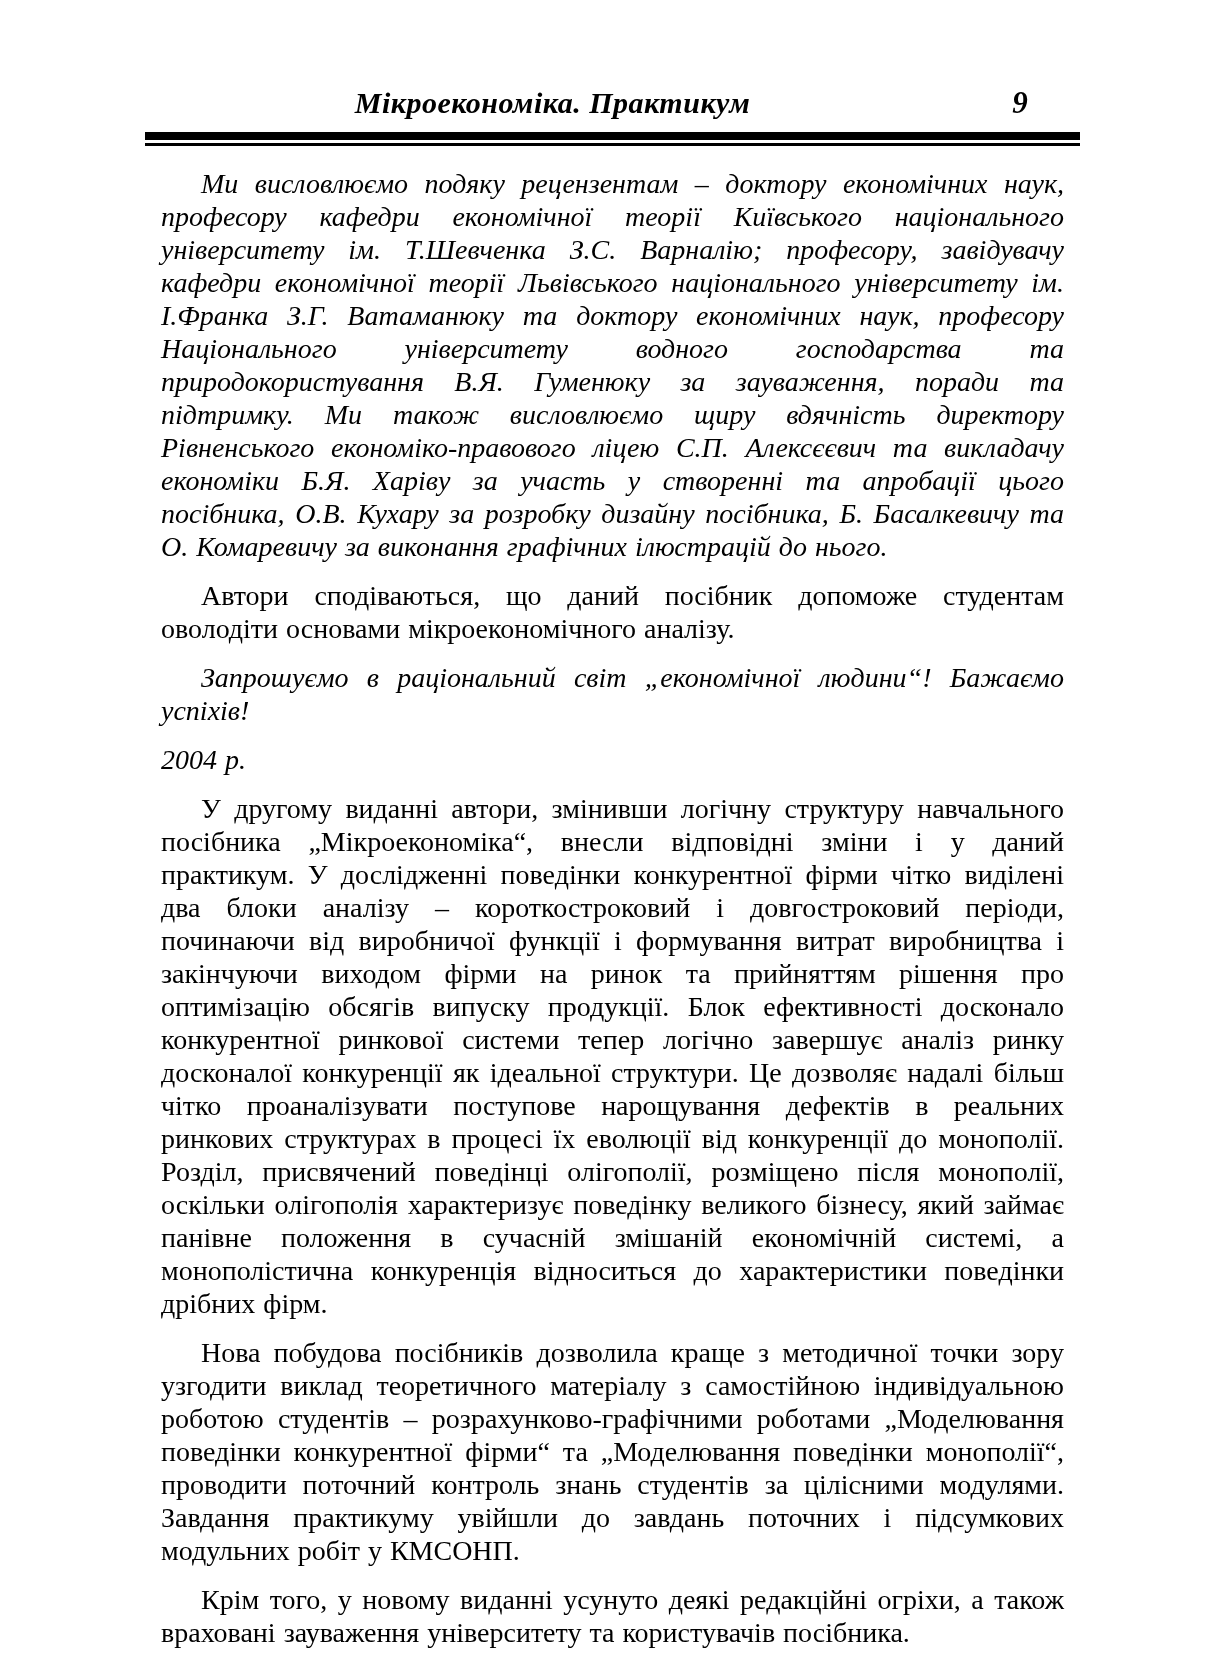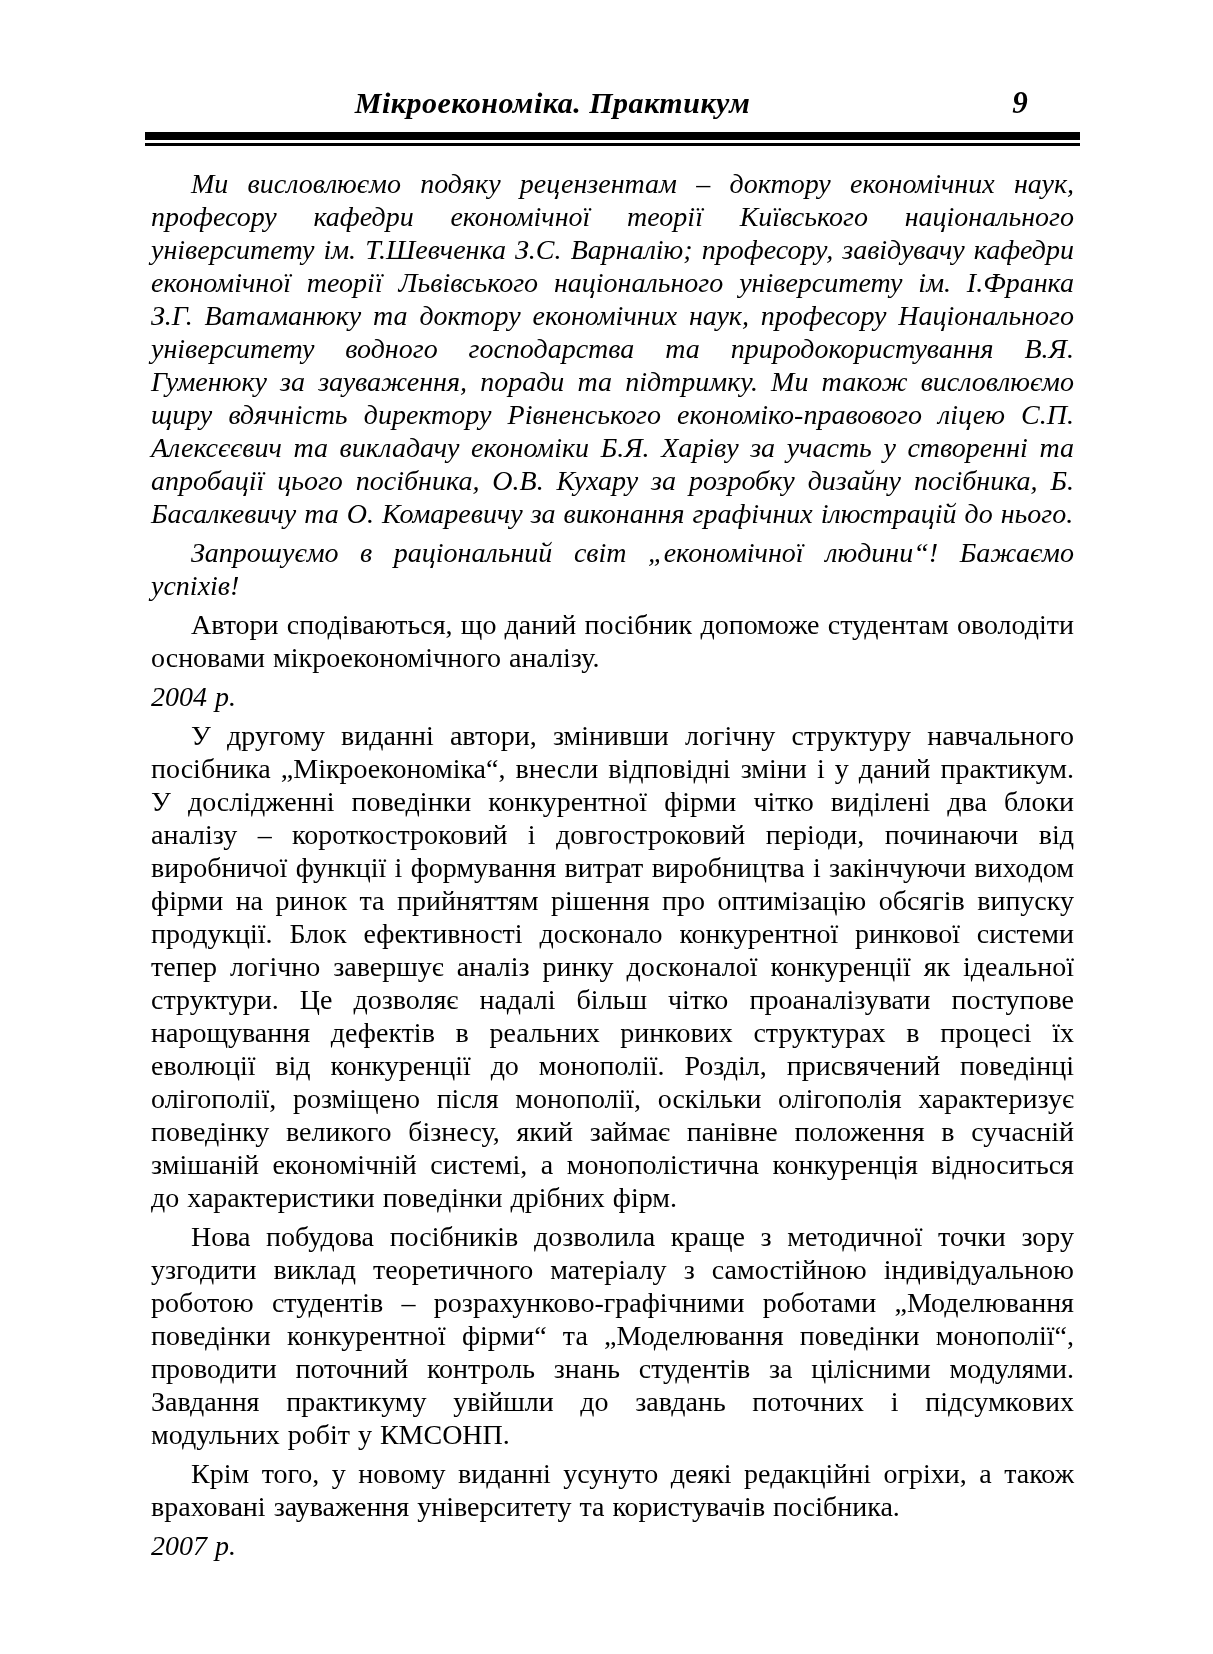--- a/index.html
+++ b/index.html
@@ -41,21 +41,21 @@
   .rule {
     margin-top: 12px;
     height: 3px;              
     border-top: 8px solid #000;
     border-bottom: 3px solid #000;
   }
   .content {
     margin-top: 21px;
   }
   p.para {
-    margin: 6px;
+    margin: 16px;
     font-size: 28px;
     line-height: 33px;
     text-align: justify;
     text-indent: 40px;
     word-spacing: 1px;
   }
   p.italic {
     font-style: italic;
   }
   p.date {
@@ -82,23 +82,23 @@
     <div class="running-title">Мікроекономіка. Практикум</div>
     <div class="page-number">9</div>
   </div>
 
   <div class="rule"></div>
 
   <div class="content">
 
     <p class="para italic">Ми висловлюємо подяку рецензентам – доктору економічних наук, професору кафедри економічної теорії Київського національного університету ім. Т.Шевченка З.С. Варналію; професору, завідувачу кафедри економічної теорії Львівського національного університету ім. І.Франка З.Г. Ватаманюку та доктору економічних наук, професору Національного університету водного господарства та природокористування В.Я. Гуменюку за зауваження, поради та підтримку. Ми також висловлюємо щиру вдячність директору Рівненського економіко-правового ліцею С.П. Алексєєвич та викладачу економіки Б.Я. Харіву за участь у створенні та апробації цього посібника, О.В. Кухару за розробку дизайну посібника, Б. Басалкевичу та О. Комаревичу за виконання графічних ілюстрацій до нього.</p>
 
+    <p class="para">Автори сподіваються, що даний посібник допоможе студентам оволодіти основами мікроекономічного аналізу.</p>
+
     <p class="para italic">Запрошуємо в раціональний світ „економічної людини“! Бажаємо успіхів!</p>
-
-    <p class="para">Автори сподіваються, що даний посібник допоможе студентам оволодіти основами мікроекономічного аналізу.</p>
 
     <p class="para date">2004 р.</p>
 
 
     <p class="para">У другому виданні автори, змінивши логічну структуру навчального посібника „Мікроекономіка“, внесли відповідні зміни і у даний практикум. У дослідженні поведінки конкурентної фірми чітко виділені два блоки аналізу – короткостроковий і довгостроковий періоди, починаючи від виробничої функції і формування витрат виробництва і закінчуючи виходом фірми на ринок та прийняттям рішення про оптимізацію обсягів випуску продукції. Блок ефективності досконало конкурентної ринкової системи тепер логічно завершує аналіз ринку досконалої конкуренції як ідеальної структури. Це дозволяє надалі більш чітко проаналізувати поступове нарощування дефектів в реальних ринкових структурах в процесі їх еволюції від конкуренції до монополії. Розділ, присвячений поведінці олігополії, розміщено після монополії, оскільки олігополія характеризує поведінку великого бізнесу, який займає панівне положення в сучасній змішаній економічній системі, а монополістична конкуренція відноситься до характеристики поведінки дрібних фірм.</p>
 
     <p class="para">Нова побудова посібників дозволила краще з методичної точки зору узгодити виклад теоретичного матеріалу з самостійною індивідуальною роботою студентів – розрахунково-графічними роботами „Моделювання поведінки конкурентної фірми“ та „Моделювання поведінки монополії“, проводити поточний контроль знань студентів за цілісними модулями. Завдання практикуму увійшли до завдань поточних і підсумкових модульних робіт у КМСОНП.</p>
 
     <p class="para">Крім того, у новому виданні усунуто деякі редакційні огріхи, а також враховані зауваження університету та користувачів посібника.</p>
 

